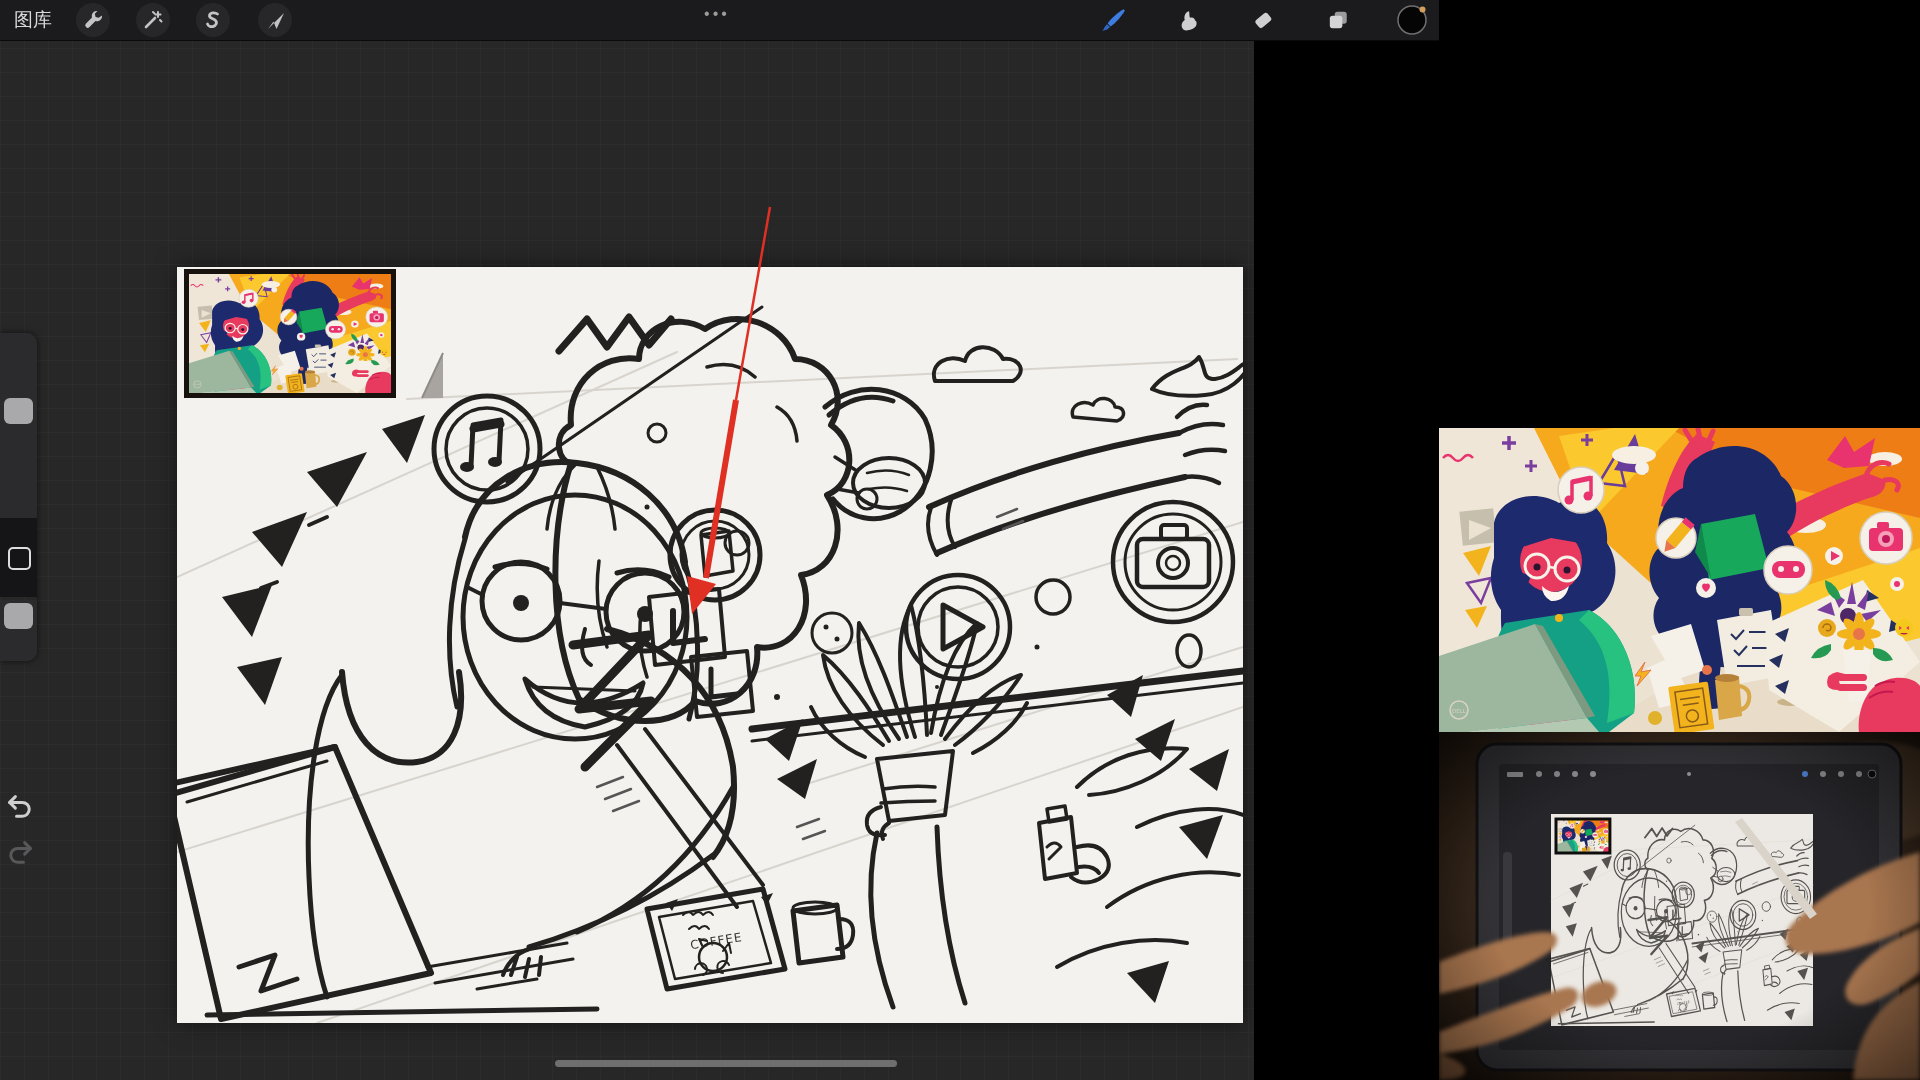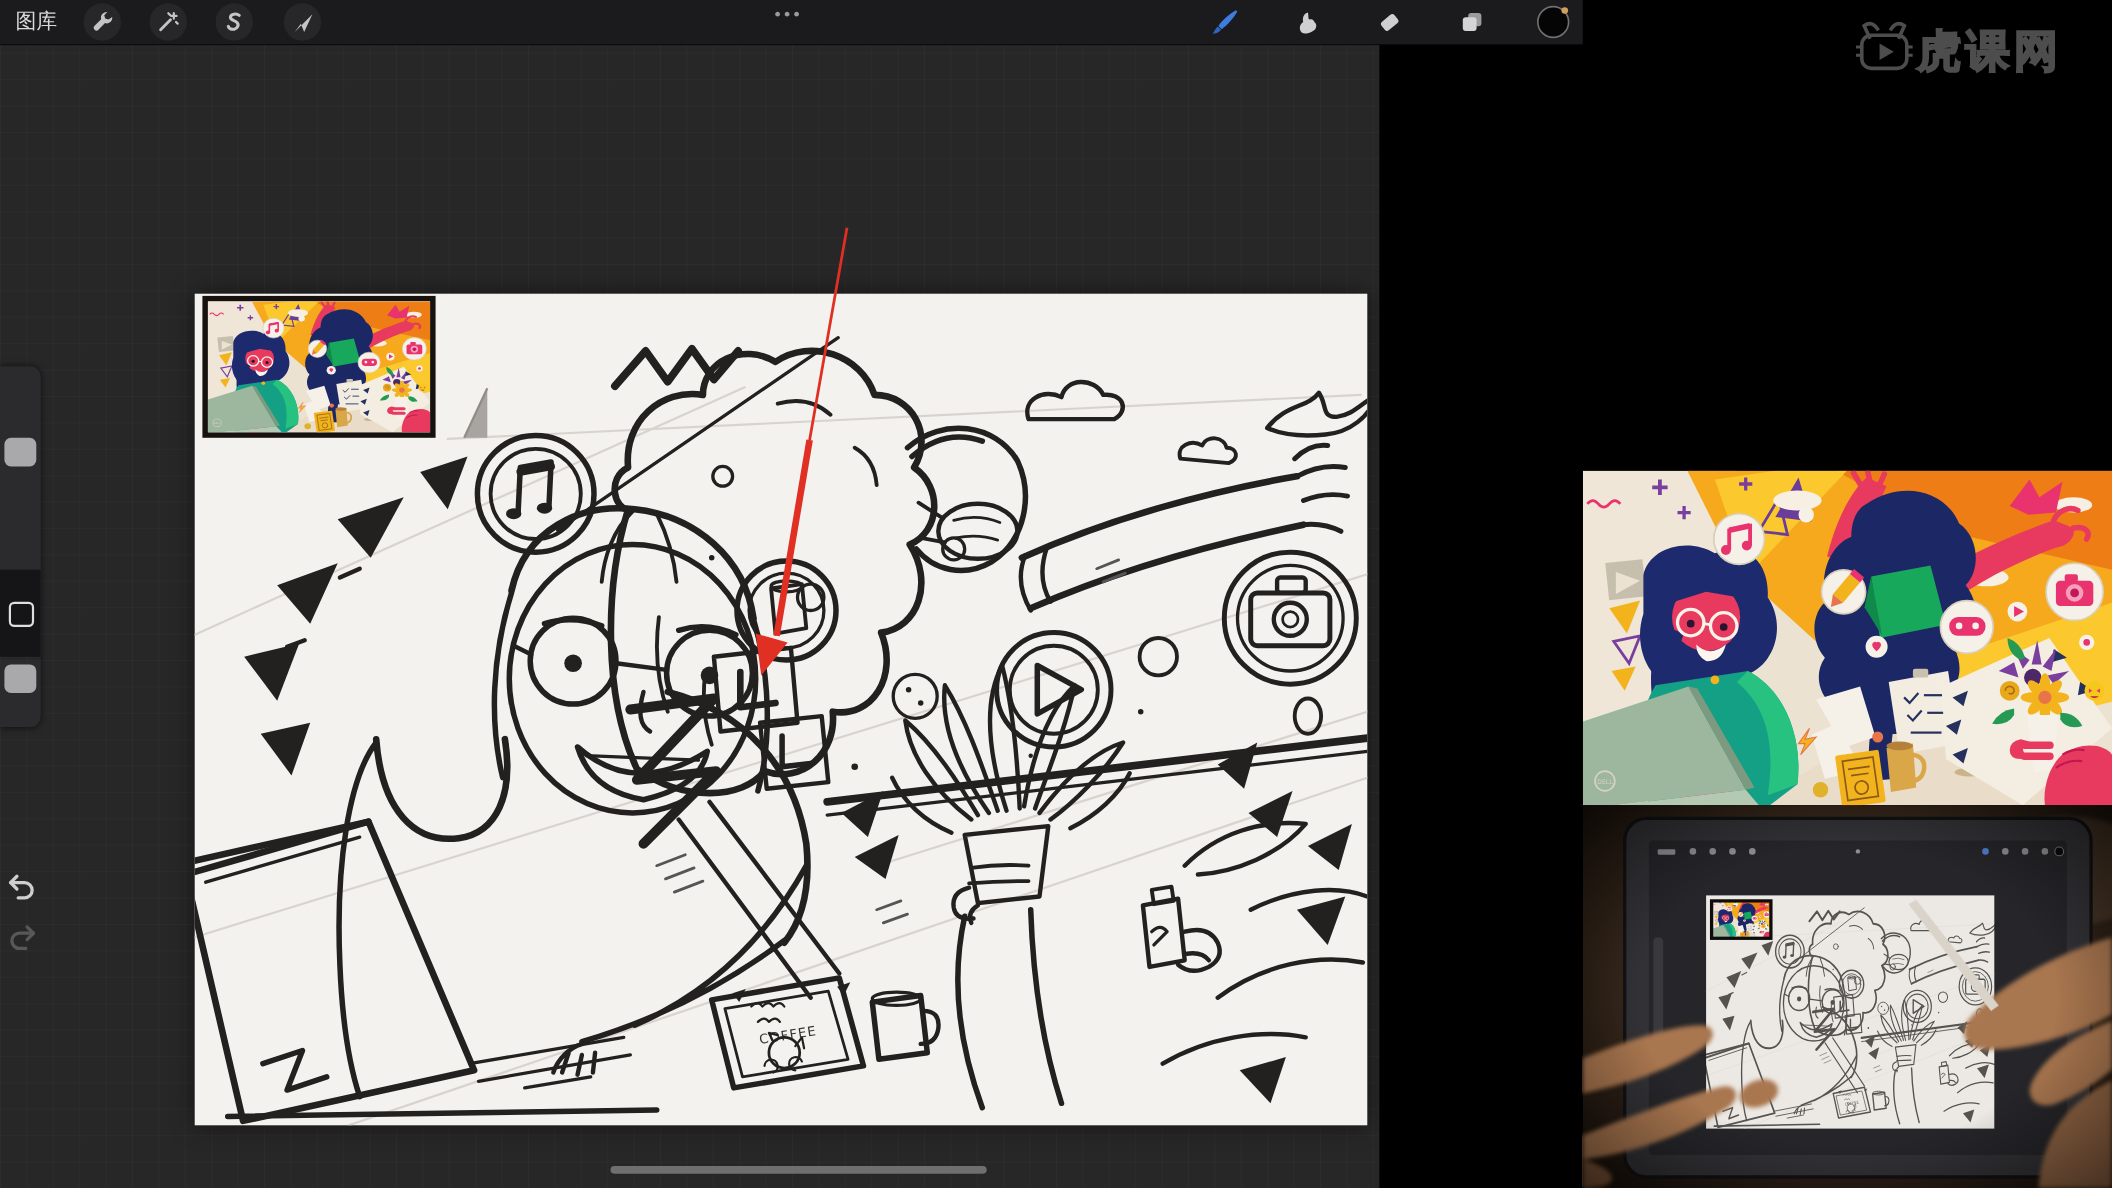--- a/index.html
+++ b/index.html
@@ -481,30 +481,20 @@
         <path d="M17,4 L22,9 L17,14" stroke="#58585a" stroke-width="2.6" fill="none" stroke-linecap="round" stroke-linejoin="round"></path>
         <path d="M22,9 H11 A6,6 0 0 0 11,21 H16" stroke="#58585a" stroke-width="2.6" fill="none" stroke-linecap="round"></path>
       </svg>
     </button>
 
     <div class="home-indicator"></div>
   </div>
 
   <div class="right-col">
 
-    <div class="watermark">
-      <svg width="52" height="56" viewBox="0 0 48 52">
-        <path d="M12,16 L7,5 Q14,0 19,9" fill="none" stroke="#4d4d4d" stroke-width="3"></path>
-        <path d="M36,16 L41,5 Q34,0 29,9" fill="none" stroke="#4d4d4d" stroke-width="3"></path>
-        <rect x="5" y="13" width="38" height="28" rx="8" fill="none" stroke="#4d4d4d" stroke-width="3"></rect>
-        <path d="M20,20 L32,27 L20,34 Z" fill="#4d4d4d"></path>
-        <path d="M0,23 h4 M0,30 h4 M44,23 h4 M44,30 h4" stroke="#4d4d4d" stroke-width="2.5"></path>
-      </svg>
-      <span class="wm-text">虎课网</span>
-    </div>
 
     <svg class="ref-art" viewBox="0 0 481 304">
       <use href="#artwork"></use>
     </svg>
 
     <svg class="video-feed" viewBox="0 0 481 348">
       <defs>
         <radialGradient id="vbg" cx="50%" cy="45%" r="75%">
           <stop offset="0%" stop-color="#4e3b2a"></stop>
             <stop offset="60%" stop-color="#33251a"></stop>

